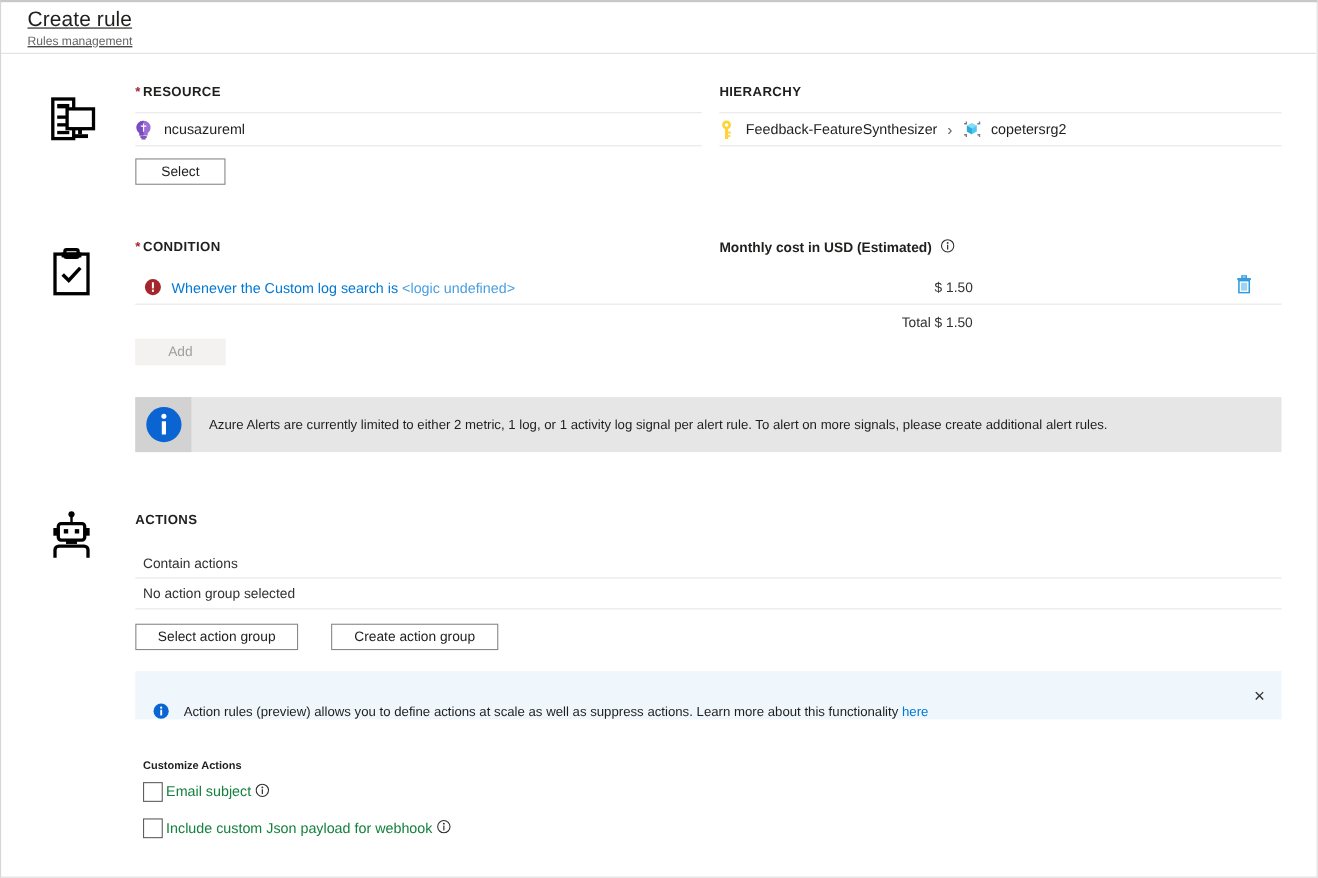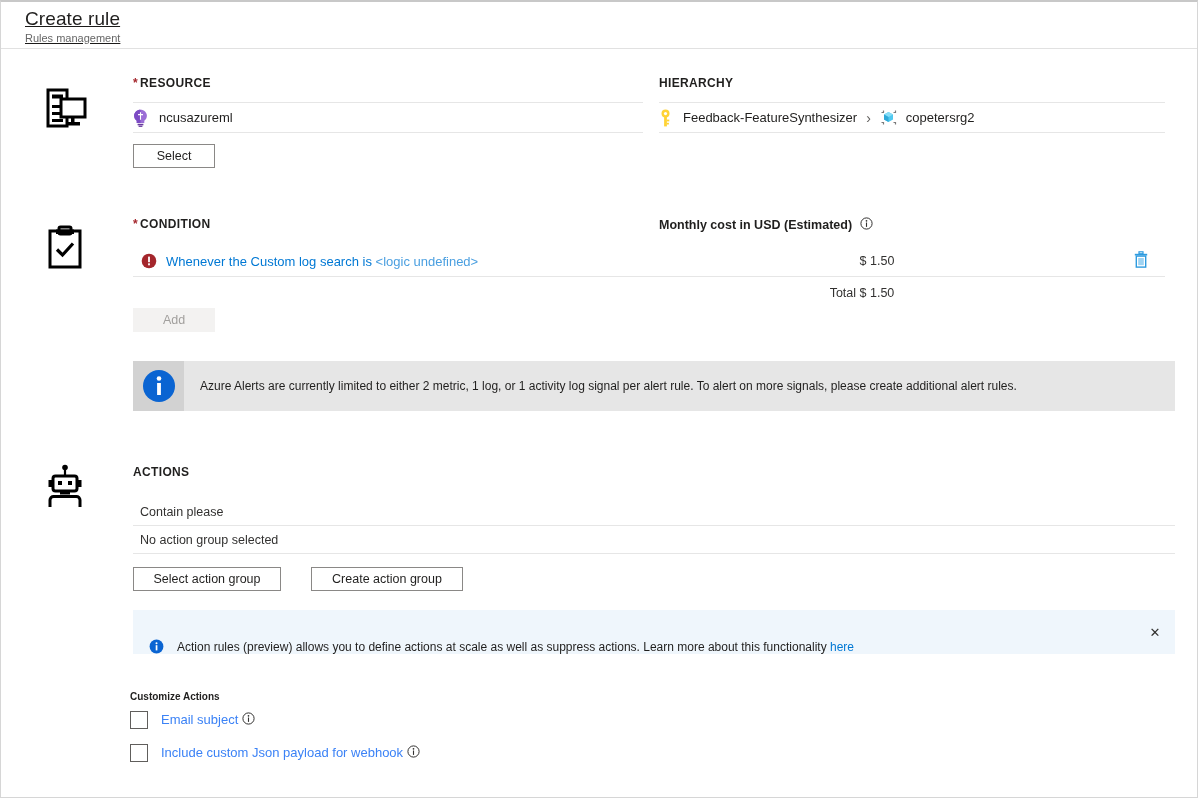--- a/index.html
+++ b/index.html
@@ -45,21 +45,21 @@
     left: 0;
     width: 1198px;
   }
   .sec-icon {
     position: absolute;
     left: 38px;
     width: 52px; height: 52px;
   }
   .sec-body {
     position: absolute;
-    left: 132px;
+    left: 122px;
     right: 34px;
   }
 
   .field-label {
     font-size: 12px;
     font-weight: bold;
     letter-spacing: .35px;
     color: #201f1e;
   }
   .req-star { color: #a4262c; font-weight: bold; margin-right: 2px; }
@@ -182,21 +182,21 @@
 
   
   .cust-title { font-size: 10px; font-weight: bold; color: #201f1e; }
   .cb-row { display: flex; align-items: center; }
   .cb-box {
     width: 18px; height: 18px;
     border: 1px solid #605e5c;
     background: #ffffff;
     cursor: pointer;
   }
-  .cb-label { font-size: 13px; color: #3b82f6; margin-left: 13px; }
+  .cb-label { font-size: 13px; color: #15803d; margin-left: 3px; }
 
   .info-glyph {
     display: inline-block;
     vertical-align: -1px;
     margin-left: 4px;
     cursor: pointer;
   }
 </style>
 </head>
 <body>
@@ -364,21 +364,21 @@
         <rect x="29" y="20" width="4" height="4" fill="#000"></rect>
         <rect x="21" y="30" width="10" height="3.5" fill="#000"></rect>
         <path d="M11 46v-7c0-2 1.6-3.6 3.6-3.6h22.8c2 0 3.6 1.6 3.6 3.6v7" fill="none" stroke="#000" stroke-width="3"></path>
       </svg>
     </div>
 
     <div class="sec-body" style="top:8px;">
       <div class="act-head">ACTIONS</div>
 
       <div class="tbl-head" style="margin-top:20px;width:1042px;">
-        <span>Contain please</span>
+        <span>Contain actions</span>
       </div>
       <div class="tbl-row" style="width:1042px;">
         <span style="width:518px;">No action group selected</span>
         <span></span>
       </div>
 
       <div style="margin-top:13px;display:flex;gap:30px;">
         <button class="btn" style="width:148px;">Select action group</button>
         <button class="btn" style="width:152px;">Create action group</button>
       </div>

